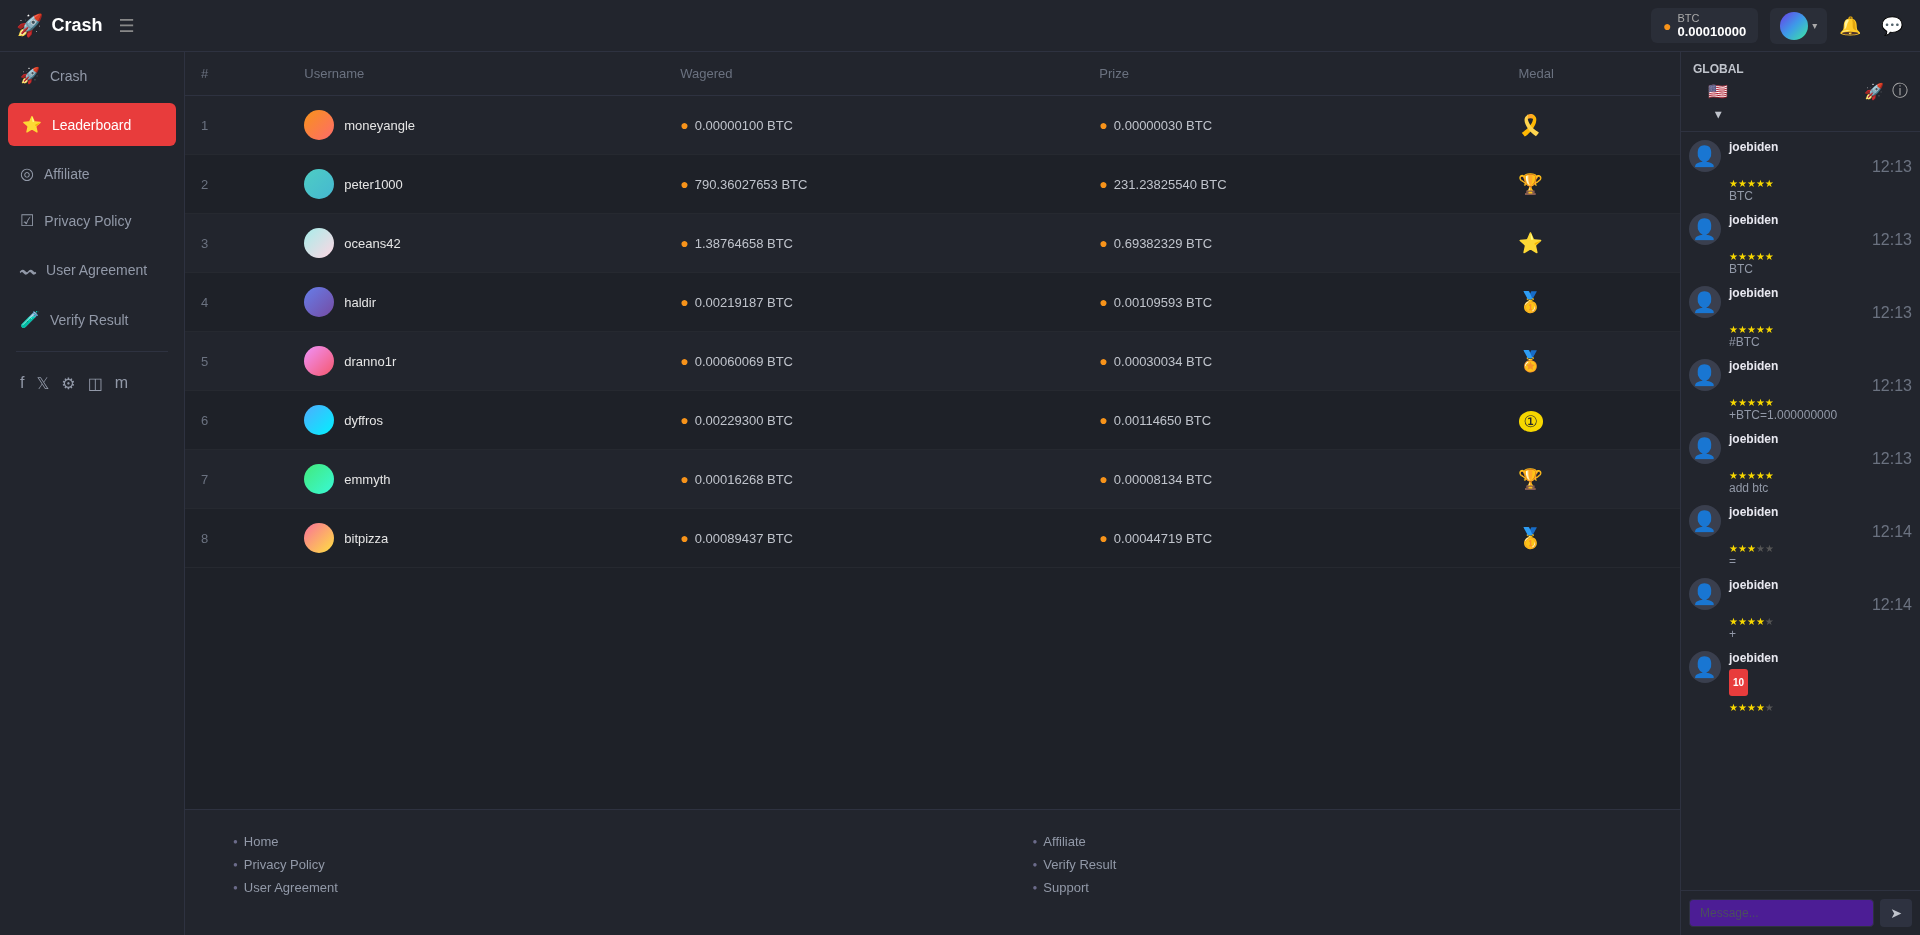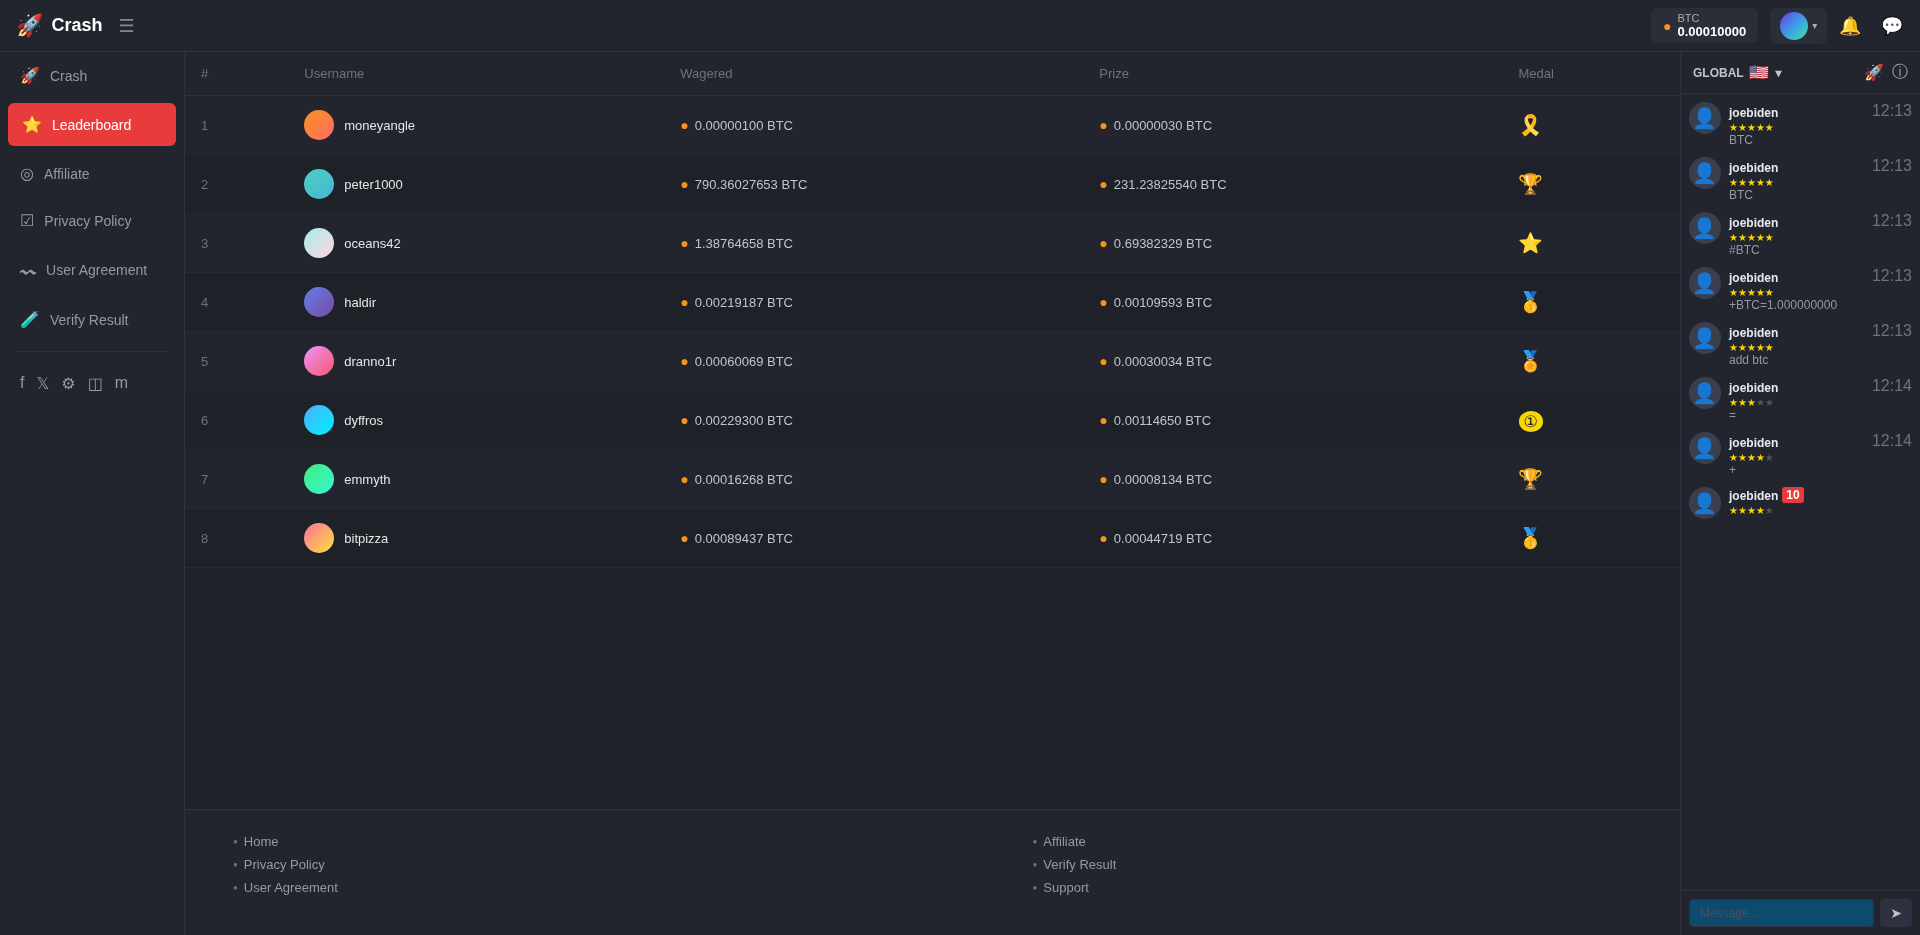--- a/index.html
+++ b/index.html
@@ -243,20 +243,21 @@
       border-bottom: 1px solid #2e3240;
       flex-shrink: 0;
     }
     .chat-global-label {
       font-size: 12px;
       font-weight: 600;
       color: #c0c4cc;
       display: flex;
       align-items: center;
       gap: 6px;
+      flex-direction: column;
     }
     .flag-icon { font-size: 16px; }
     .chat-header-icons {
       display: flex;
       gap: 8px;
       align-items: center;
     }
     .chat-icon-btn { color: #aaa; font-size: 16px; cursor: pointer; }
     .chat-messages {
       flex: 1;
@@ -278,39 +279,40 @@
       overflow: hidden;
       background: #3a3f4e;
       display: flex;
       align-items: center;
       justify-content: center;
       font-size: 18px;
     }
     .chat-msg-body { flex: 1; }
     .chat-msg-header {
       display: flex;
-      align-items: flex-end;
+      align-items: flex-start;
       gap: 4px;
       margin-bottom: 2px;
+      flex-direction: column;
     }
     .chat-username { color: #e8e8f0; font-size: 12px; font-weight: 600; }
     .chat-stars { color: #f7d700; font-size: 10px; }
     .chat-time { color: #6b7280; font-size: 16px; margin-left: auto; }
     .chat-text { color: #9299a8; font-size: 12px; }
     .chat-input-area {
       border-top: 1px solid #2e3240;
       padding: 8px;
       display: flex;
       align-items: center;
       gap: 6px;
       flex-shrink: 0;
     }
     .chat-input {
       flex: 1;
-      background: #0c4a6e;
+      background: #4c1d95;
       border: 1px solid #2e3240;
       border-radius: 4px;
       color: #c0c4cc;
       padding: 6px 10px;
       font-size: 12px;
       outline: none;
     }
     .chat-input::placeholder { color: #4a4f5e; }
     .chat-send-btn {
       background: #2e3240;
@@ -318,22 +320,22 @@
       color: #c0c4cc;
       border-radius: 4px;
       padding: 6px 10px;
       cursor: pointer;
       font-size: 14px;
     }
     .badge-10 {
       background: #e83c3c;
       color: #fff;
       border-radius: 3px;
-      font-size: 12px;
-      padding: 1px 4px;
+      font-size: 10px;
+      padding: 8px 4px;
       font-weight: 600;
     }
   </style>
 </head>
 <body>
 
 <div class="topnav">
   <div class="topnav-logo">
     <span class="rocket">🚀</span>
     <span>Crash</span>

